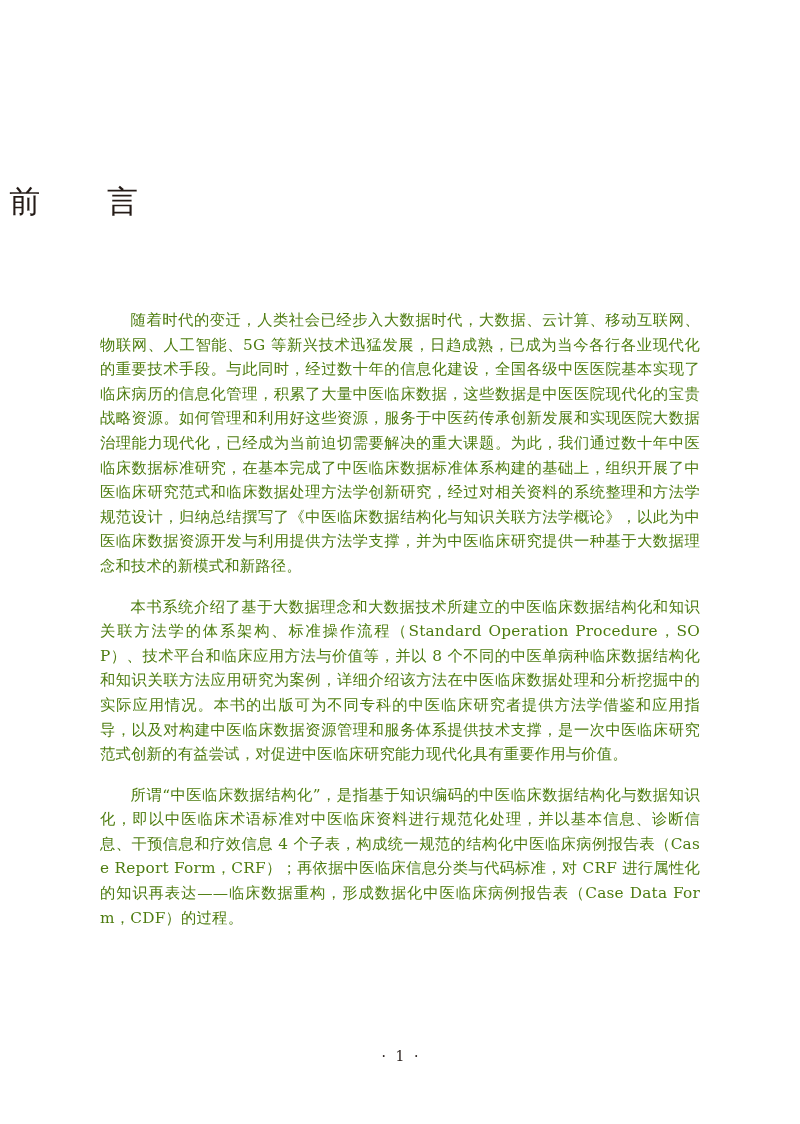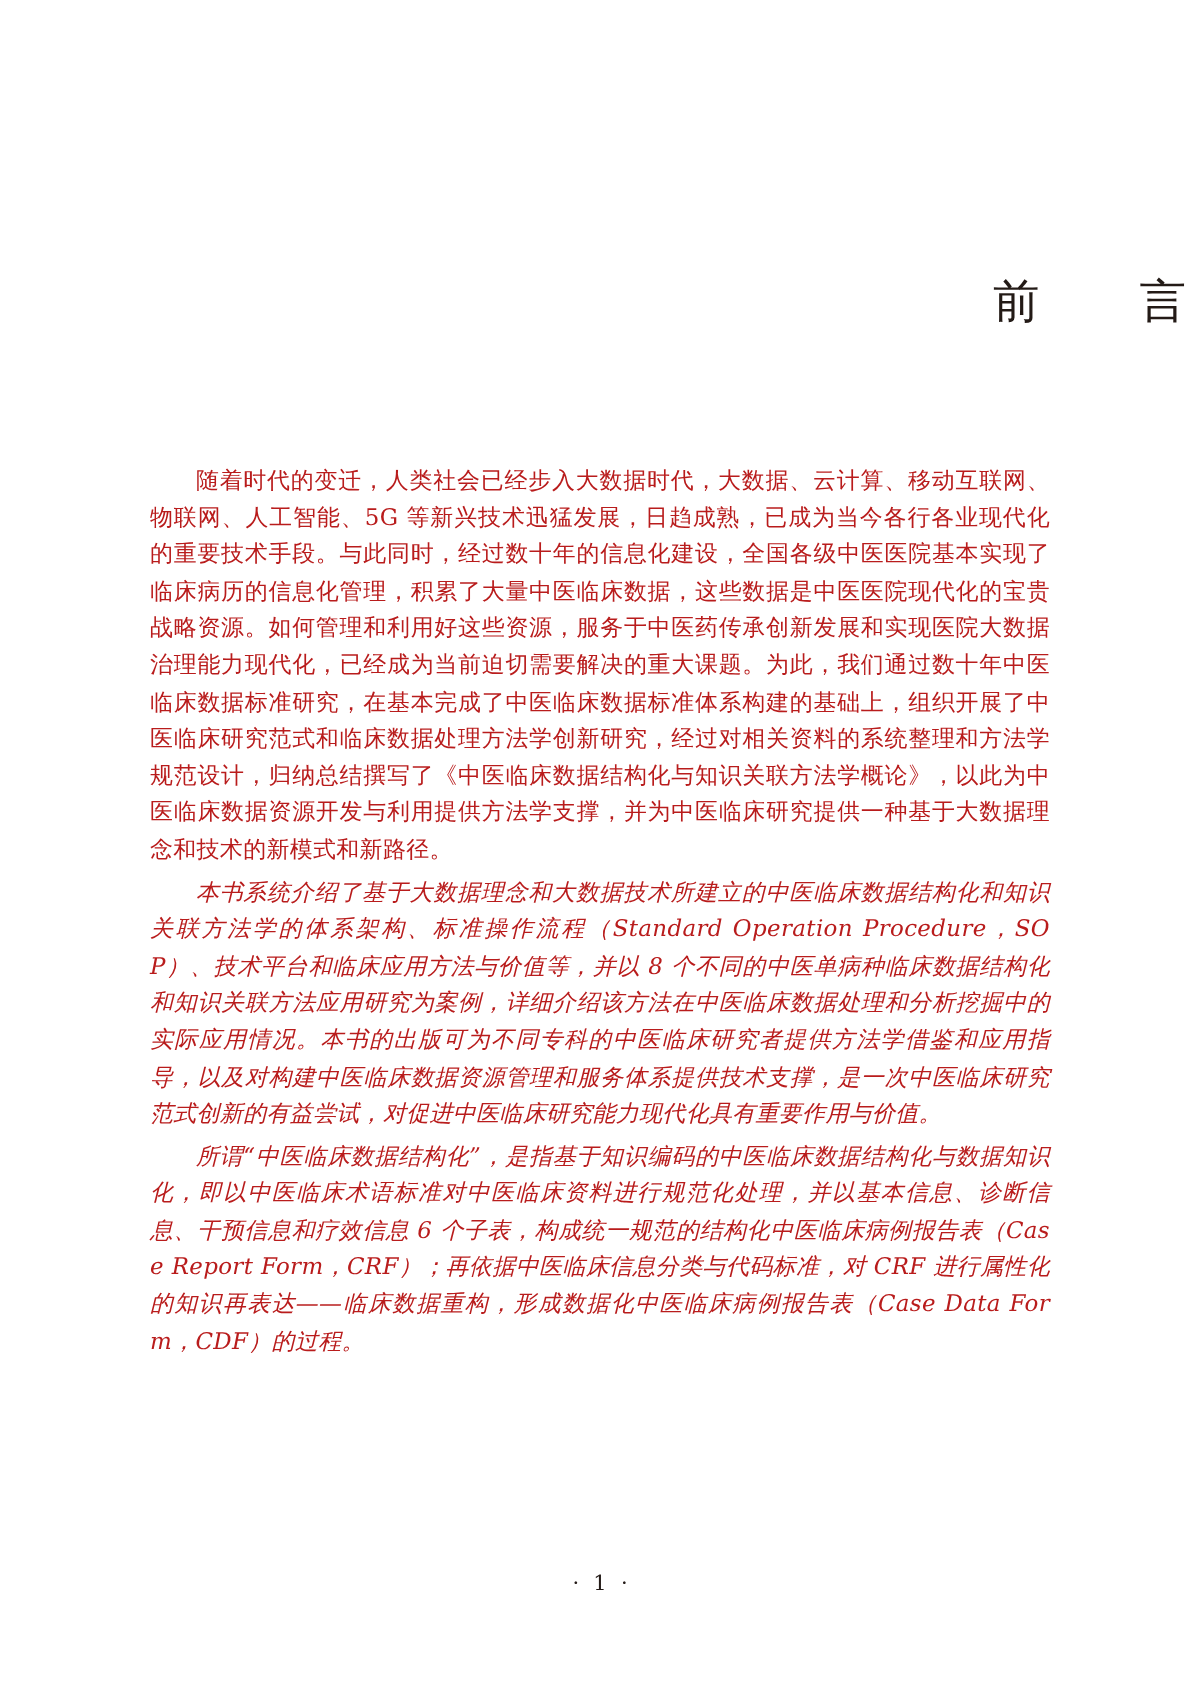--- a/index.html
+++ b/index.html
@@ -17,21 +17,21 @@
     height: 1124px;
     background: #ffffff;
     overflow: hidden;
     box-sizing: border-box;
   }
   .page-title {
     position: absolute;
     top: 158px;
     left: 0;
     width: 800px;
-    text-align: right;
+    text-align: left;
     font-size: 31px;
     line-height: 44px;
     letter-spacing: 0.30em;
     text-indent: 0.30em;
     color: #231a16;
     font-family: "DejaVu Serif", "Liberation Serif", serif;
     font-weight: 500;
     white-space: pre;
   }
   .body-block {
@@ -41,27 +41,26 @@
     width: 600px;
   }
   p.para {
     margin: 0;
     font-size: 15.3px;
     line-height: 24.6px;
     text-align: justify;
     text-justify: inter-character;
     text-indent: 2em;
     letter-spacing: 0.015em;
-    color: #b91c1c;
+    color: #4d7c0f;
     word-break: break-all;
     hyphens: none;
   }
   p.para + p.para {
-    margin-top: 4px;
-    font-style: italic;
+    margin-top: 16px;
   }
   .footer {
     position: absolute;
     left: 0;
     top: 1046px;
     width: 800px;
     text-align: center;
     font-size: 14px;
     line-height: 20px;
     color: #241b17;
@@ -72,18 +71,18 @@
 </head>
 <body>
 
 <div class="page">
 
   <h1 class="page-title">前   言</h1>
 
   <div class="body-block">
     <p class="para">随着时代的变迁，人类社会已经步入大数据时代，大数据、云计算、移动互联网、物联网、人工智能、5G 等新兴技术迅猛发展，日趋成熟，已成为当今各行各业现代化的重要技术手段。与此同时，经过数十年的信息化建设，全国各级中医医院基本实现了临床病历的信息化管理，积累了大量中医临床数据，这些数据是中医医院现代化的宝贵战略资源。如何管理和利用好这些资源，服务于中医药传承创新发展和实现医院大数据治理能力现代化，已经成为当前迫切需要解决的重大课题。为此，我们通过数十年中医临床数据标准研究，在基本完成了中医临床数据标准体系构建的基础上，组织开展了中医临床研究范式和临床数据处理方法学创新研究，经过对相关资料的系统整理和方法学规范设计，归纳总结撰写了《中医临床数据结构化与知识关联方法学概论》，以此为中医临床数据资源开发与利用提供方法学支撑，并为中医临床研究提供一种基于大数据理念和技术的新模式和新路径。</p>
     <p class="para">本书系统介绍了基于大数据理念和大数据技术所建立的中医临床数据结构化和知识关联方法学的体系架构、标准操作流程（Standard Operation Procedure，SOP）、技术平台和临床应用方法与价值等，并以 8 个不同的中医单病种临床数据结构化和知识关联方法应用研究为案例，详细介绍该方法在中医临床数据处理和分析挖掘中的实际应用情况。本书的出版可为不同专科的中医临床研究者提供方法学借鉴和应用指导，以及对构建中医临床数据资源管理和服务体系提供技术支撑，是一次中医临床研究范式创新的有益尝试，对促进中医临床研究能力现代化具有重要作用与价值。</p>
-    <p class="para">所谓“中医临床数据结构化”，是指基于知识编码的中医临床数据结构化与数据知识化，即以中医临床术语标准对中医临床资料进行规范化处理，并以基本信息、诊断信息、干预信息和疗效信息 6 个子表，构成统一规范的结构化中医临床病例报告表（Case Report Form，CRF）；再依据中医临床信息分类与代码标准，对 CRF 进行属性化的知识再表达——临床数据重构，形成数据化中医临床病例报告表（Case Data Form，CDF）的过程。</p>
+    <p class="para">所谓“中医临床数据结构化”，是指基于知识编码的中医临床数据结构化与数据知识化，即以中医临床术语标准对中医临床资料进行规范化处理，并以基本信息、诊断信息、干预信息和疗效信息 4 个子表，构成统一规范的结构化中医临床病例报告表（Case Report Form，CRF）；再依据中医临床信息分类与代码标准，对 CRF 进行属性化的知识再表达——临床数据重构，形成数据化中医临床病例报告表（Case Data Form，CDF）的过程。</p>
   </div>
 
   <div class="footer">· 1 ·</div>
 
 </div>
 
 </body></html>

